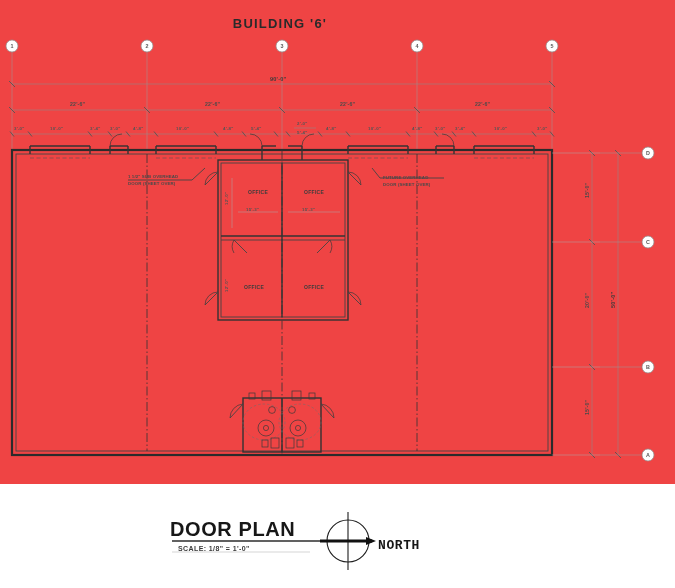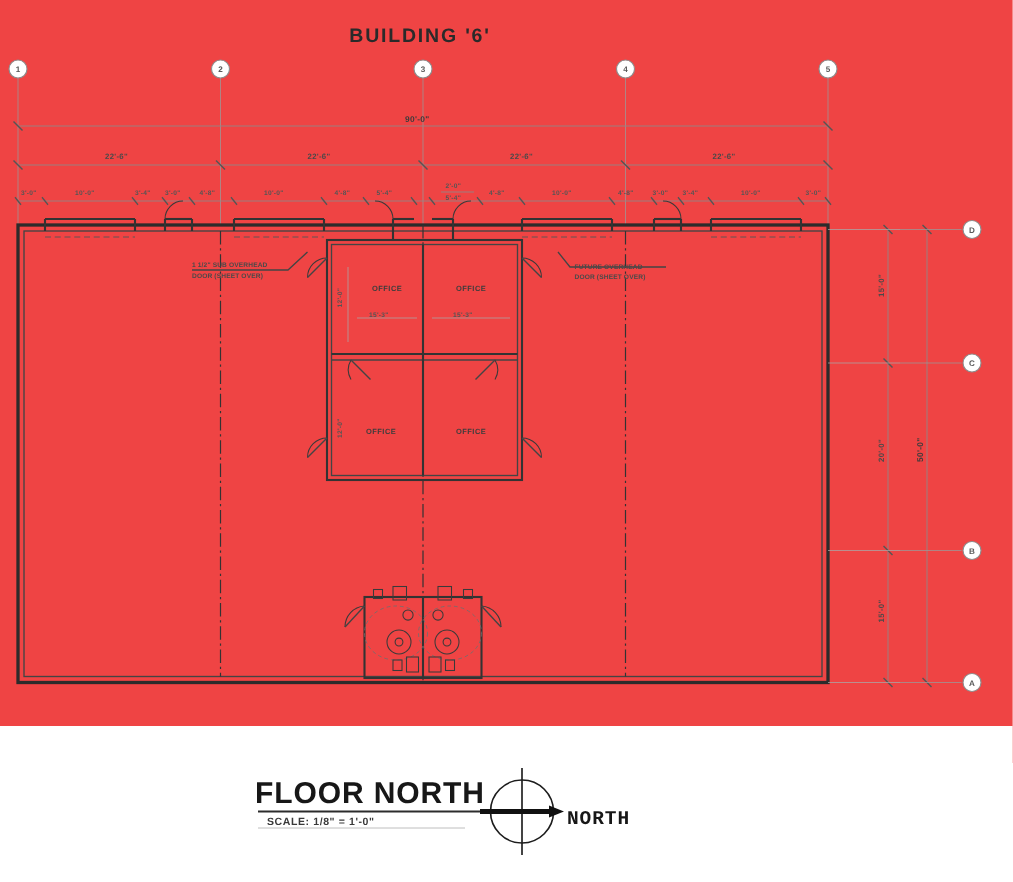--- a/index.html
+++ b/index.html
@@ -415,17 +415,17 @@
 
     <g>
       <circle class="northline" cx="348" cy="541" r="21"></circle>
       <line class="northline" x1="348" y1="512" x2="348" y2="570"></line>
       <line class="northbar" x1="320" y1="541" x2="372" y2="541"></line>
       <polygon points="376,541 366,537 366,545" fill="#111111"></polygon>
     </g>
 
   </svg>
 
-  <div class="ttl-floorplan">FLOOR NORTH</div>
+  <div class="ttl-floorplan">DOOR PLAN</div>
   <div class="ttl-scale">SCALE: 1/8" = 1'-0"</div>
   <div class="ttl-north">NORTH</div>
 
 </div>
 
 </body></html>

